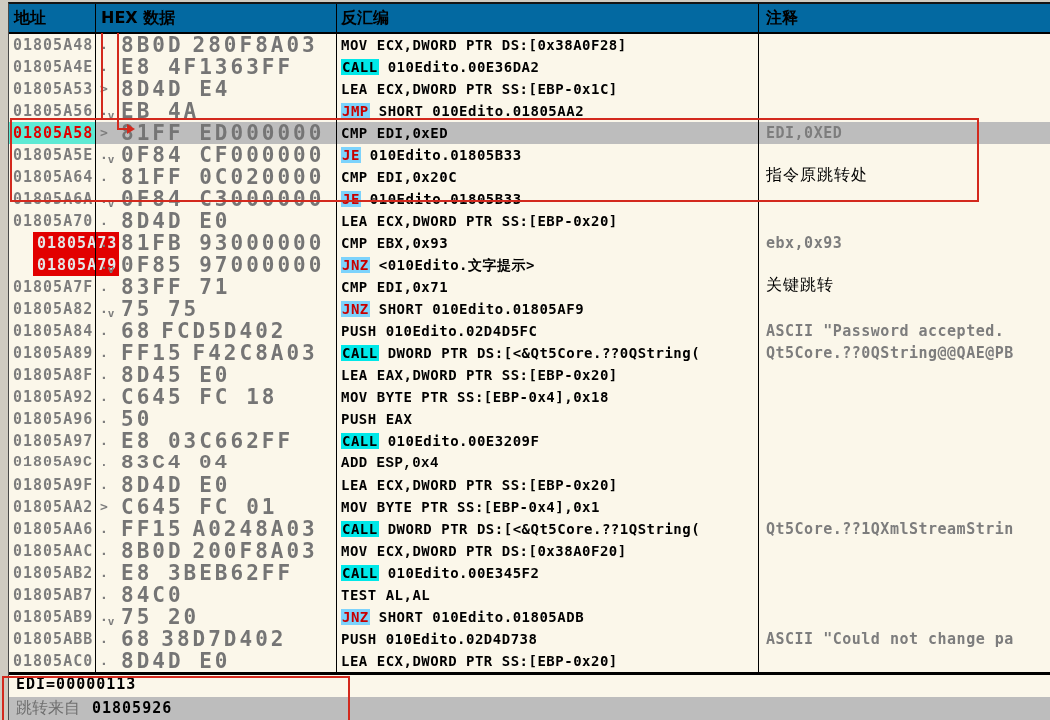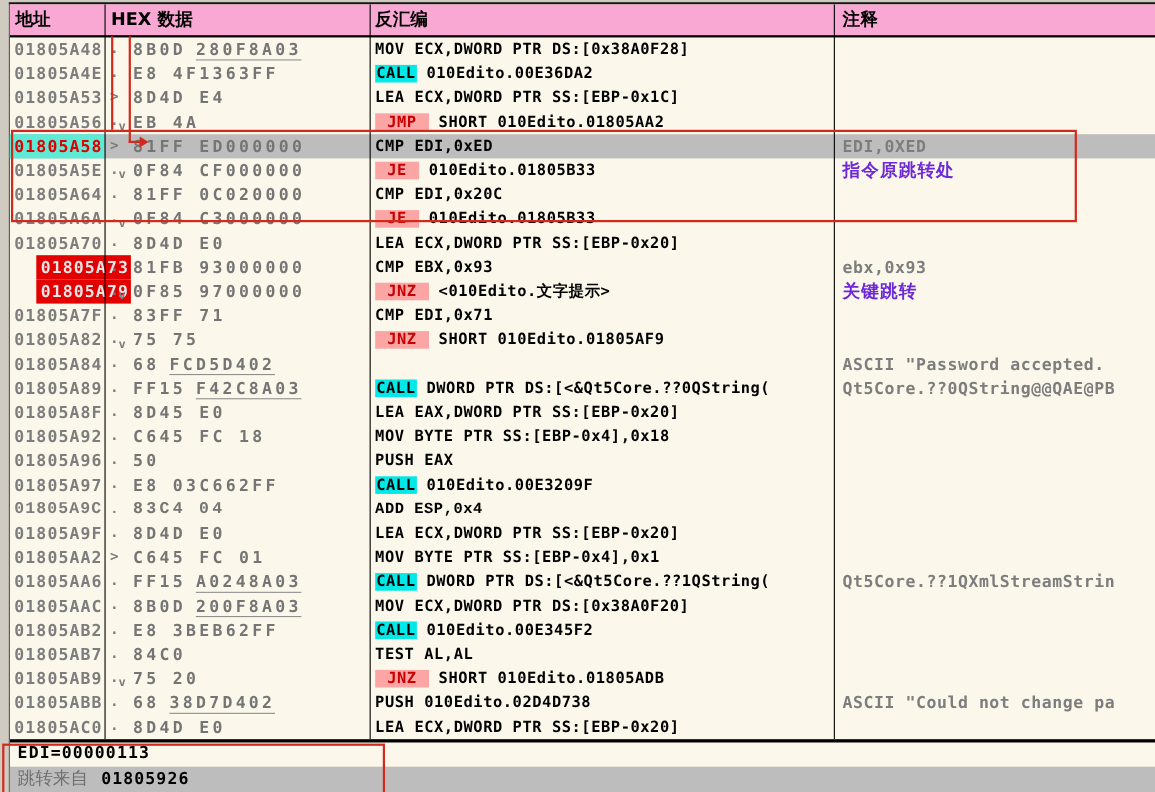--- a/index.html
+++ b/index.html
@@ -2,42 +2,42 @@
 <html><head>
 <meta charset="utf-8">
 <style>
   html,body{margin:0;padding:0;}
   body{width:1050px;height:720px;overflow:hidden;background:#cfcbc1;position:relative;
        font-family:"DejaVu Sans Mono",monospace;}
   .screen{position:absolute;left:0;top:0;width:1050px;height:720px;}
   .panel{position:absolute;left:8px;top:2px;right:0;bottom:0;background:#fbf7ea;
          border-left:1px solid #4a4a4a;border-top:2px solid #141414;}
   
-  .hdr{position:absolute;left:0;top:0;right:0;height:28px;background:#f9a8d4;border-bottom:2px solid #000;}
+  .hdr{position:absolute;left:0;top:0;right:0;height:28px;background:#0369a1;border-bottom:2px solid #000;}
   .hdr span{position:absolute;top:4px;font:bold 16px "DejaVu Sans",sans-serif;color:#000;white-space:pre;}
   .h-addr{left:5px;} .h-hex{left:92px;} .h-dis{left:332px;} .h-com{left:757px;}
   
   .vsep{position:absolute;top:0;width:1px;height:668px;background:#000;}
   .vs1{left:86px;} .vs2{left:327px;} .vs3{left:749px;}
   
   .row{position:absolute;left:0;width:100%;height:22px;line-height:22px;}
   .row.sel{background:#bdbdbd;}
   .c{position:absolute;top:0;height:22px;white-space:pre;overflow:hidden;box-sizing:border-box;}
   .c-addr{left:0;width:86px;padding-left:4px;color:#7d7d7d;font-weight:bold;font-size:15px;letter-spacing:1px;}
   .c-addr.s{background:#5eead4;color:#e00000;}
   .c-addr.b{background:#e20000;color:#e5e5e5;margin-left:24px;}
   .c-dec{left:91px;width:21px;color:#7d7d7d;font-weight:bold;font-size:13px;}
   .decv{font-size:11px;vertical-align:-4px;}
-  .c-hex{left:112px;width:214px;color:#757575;font-weight:bold;font-size:15px;letter-spacing:3px;}
+  .c-hex{left:112px;width:214px;color:#757575;font-weight:bold;font-size:21px;letter-spacing:3px;}
   .hex2{border-bottom:1px solid #8f8f8f;margin-left:9px;}
   .c-dis{left:332px;width:416px;color:#000;font-weight:bold;font-size:14px;letter-spacing:.5px;}
   .kw-call{background:#00e8e8;color:#000;padding:0 1px;}
-  .kw-jump{background:#fca5a5;color:#c80000;padding:0 11px;}
+  .kw-jump{background:#7dd3fc;color:#c80000;padding:0 1px;}
   .c-com{left:753px;width:289px;padding-left:4px;color:#7d7d7d;font-weight:bold;font-size:15px;letter-spacing:.5px;}
-  .c-com.cjk{font-family:"DejaVu Sans",sans-serif;font-weight:bold;font-size:16px;color:#6d28d9;letter-spacing:1px;}
+  .c-com.cjk{font-family:"DejaVu Sans",sans-serif;font-weight:normal;font-size:16px;color:#000000;letter-spacing:1px;margin-top:20px;}
   
   .footer{position:absolute;left:0;right:0;top:668px;bottom:0;background:#fbf7ea;border-top:3px solid #000;}
   .f1{height:22px;line-height:22px;padding-left:7px;font:bold 15px "DejaVu Sans Mono",monospace;
       color:#000;letter-spacing:1px;white-space:pre;}
   .f2{height:30px;line-height:22px;background:#bdbdbd;padding-left:7px;white-space:pre;}
   .f2 .lbl{font:16px "DejaVu Sans",sans-serif;color:#6f6f6f;}
   .f2 .adr{font:bold 15px "DejaVu Sans Mono",monospace;color:#000;letter-spacing:1px;margin-left:12px;}
   
   .ann{position:absolute;pointer-events:none;z-index:9;}
   .ann-rect-main{left:10px;top:118px;width:965px;height:80px;border:2px solid #d3291d;}
@@ -148,20 +148,21 @@
           <span class="c c-addr">01805A82</span>
           <span class="c c-dec">.<span class="decv">v</span></span>
           <span class="c c-hex">75 75</span>
           <span class="c c-dis"><span class="kw-jump">JNZ</span> SHORT 010Edito.01805AF9</span>
           <span class="c c-com"></span>
         </div>
         <div class="row" style="top: 316px;">
           <span class="c c-addr">01805A84</span>
           <span class="c c-dec">.</span>
           <span class="c c-hex">68<span class="hex2">FCD5D402</span></span>
+          <span class="c c-dis">PUSH 010Edito.02D4D5FC</span>
           <span class="c c-com">ASCII "Password accepted.</span>
         </div>
         <div class="row" style="top: 338px;">
           <span class="c c-addr">01805A89</span>
           <span class="c c-dec">.</span>
           <span class="c c-hex">FF15<span class="hex2">F42C8A03</span></span>
           <span class="c c-dis"><span class="kw-call">CALL</span> DWORD PTR DS:[&lt;&amp;Qt5Core.??0QString(</span>
           <span class="c c-com">Qt5Core.??0QString@@QAE@PB</span>
         </div>
         <div class="row" style="top: 360px;">

